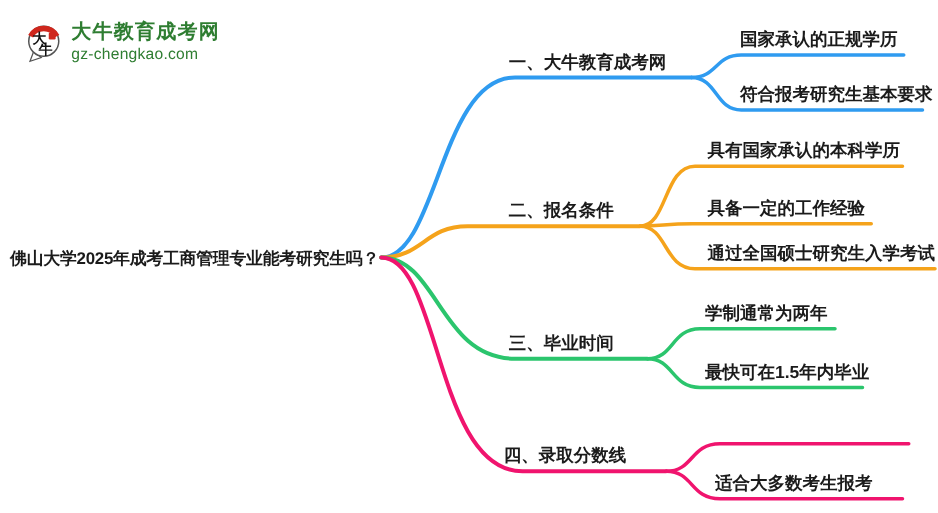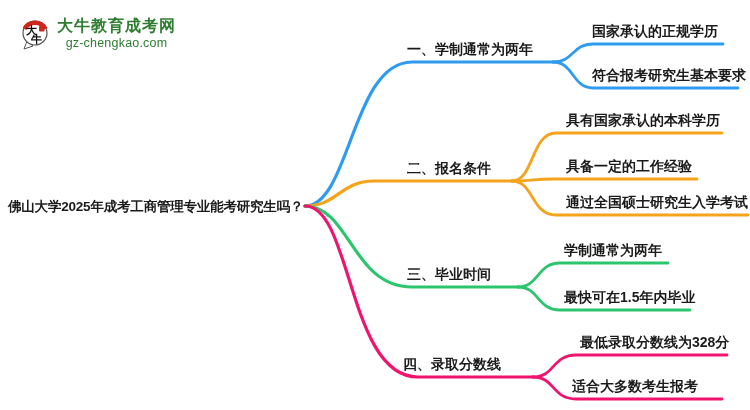--- a/index.html
+++ b/index.html
@@ -12,21 +12,21 @@
   .main-line{stroke-width:3.2px;}
   .child-line{stroke-width:2.8px;}
   .node{
     position:absolute;white-space:nowrap;color:#1b1b1b;
     font-weight:700;font-size:14px;line-height:18px;text-align:center;
   }
   .root-topic{font-size:13.5px;letter-spacing:-0.2px;}
   
   .logo{position:absolute;left:20px;top:16px;display:flex;align-items:flex-start;}
   .logo-icon{position:relative;width:30px;height:40px;flex:0 0 auto;}
-  .logo-text{margin-left:7px;text-align:center;}
+  .logo-text{margin-left:7px;}
   .logo-title{color:#2e7d31;font-weight:700;font-size:16px;line-height:19px;letter-spacing:1px;}
   .logo-domain{color:#2e7d31;font-weight:400;font-size:12.5px;line-height:16px;letter-spacing:0.2px;}
 </style>
 </head>
 <body>
 
 <div class="canvas">
 
   <svg class="map-svg" viewBox="0 0 750 410" xmlns="http://www.w3.org/2000/svg">
 
@@ -60,30 +60,29 @@
       </svg>
     </div>
     <div class="logo-text">
       <div class="logo-title">大牛教育成考网</div>
       <div class="logo-domain">gz-chengkao.com</div>
     </div>
   </div>
 
   <div class="node root-topic" style="left:8px;top:198px;">佛山大学2025年成考工商管理专业能考研究生吗？</div>
 
-  <div class="node" style="left:407px;top:40px;">一、学制通常为两年</div>
+  <div class="node" style="left:407px;top:40px;">一、大牛教育成考网</div>
   <div class="node" style="left:592px;top:22px;">国家承认的正规学历</div>
   <div class="node" style="left:407px;top:159px;">二、报名条件</div>
 
   <div class="node" style="left:592px;top:66px;">符合报考研究生基本要求</div>
   <div class="node" style="left:566px;top:111px;">具有国家承认的本科学历</div>
   <div class="node" style="left:566px;top:157px;">具备一定的工作经验</div>
   <div class="node" style="left:566px;top:193px;">通过全国硕士研究生入学考试</div>
 
   <div class="node" style="left:564px;top:241px;">学制通常为两年</div>
   <div class="node" style="left:407px;top:265px;">三、毕业时间</div>
   <div class="node" style="left:564px;top:288px;">最快可在1.5年内毕业</div>
 
   <div class="node" style="left:403px;top:355px;">四、录取分数线</div>
-  <div class="node" style="left:580px;top:333px;">最低录取分数线为328分</div>
   <div class="node" style="left:572px;top:377px;">适合大多数考生报考</div>
 
 </div>
 
 </body></html>

